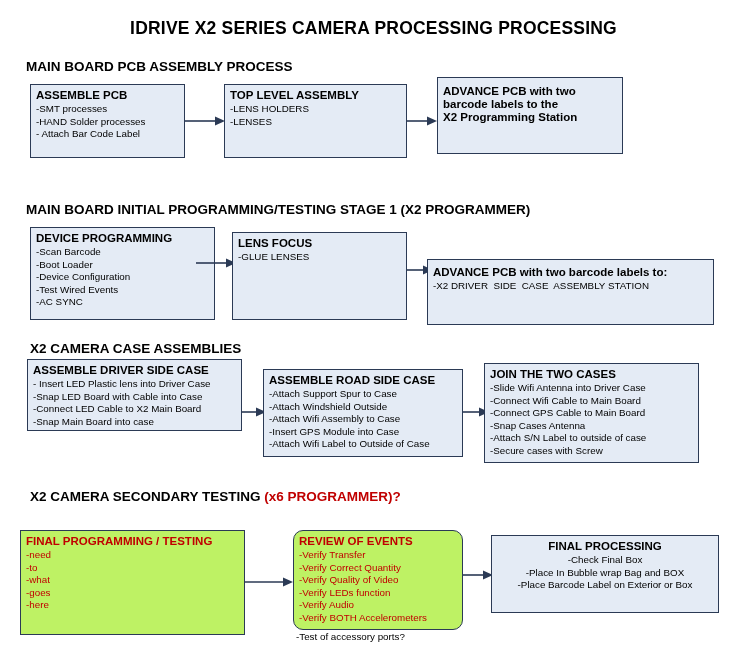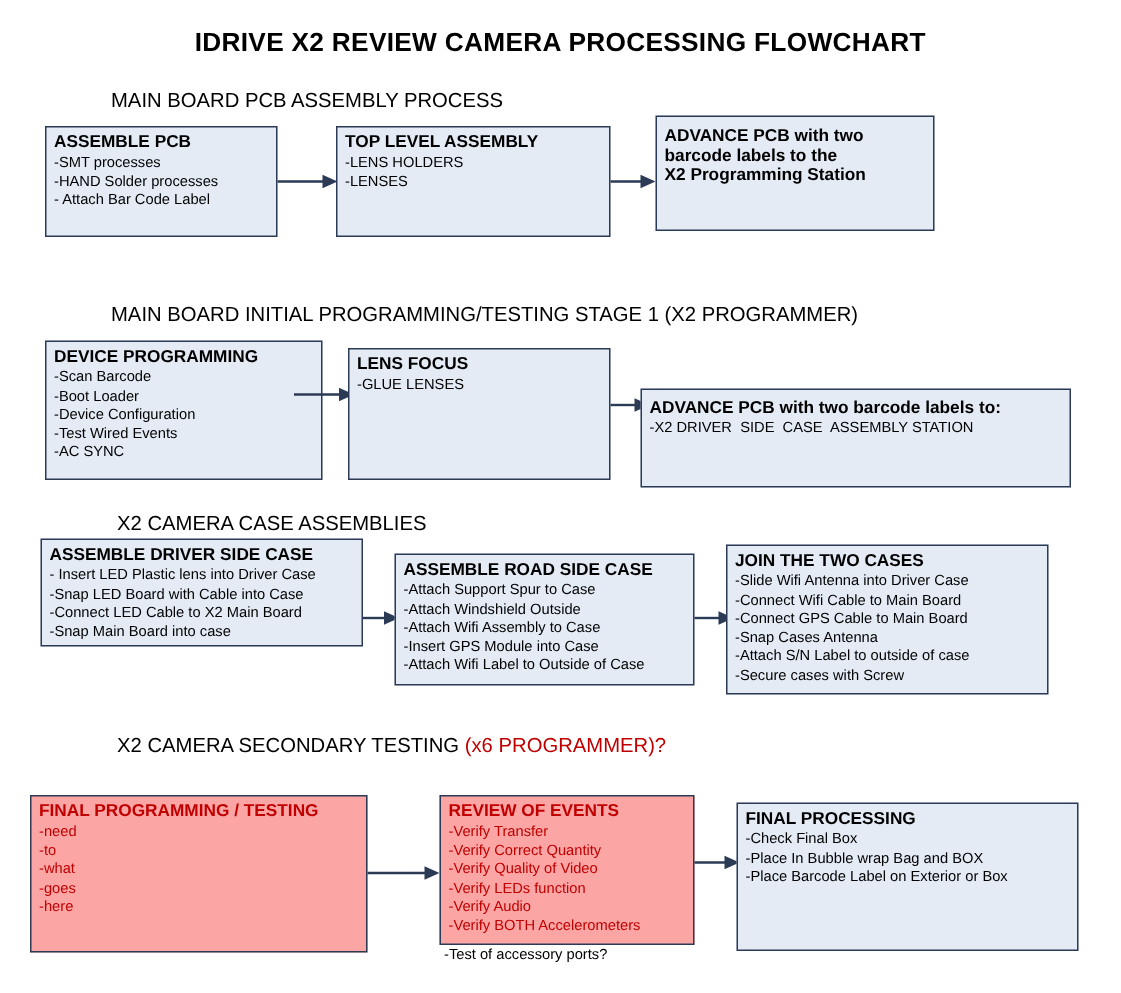--- a/index.html
+++ b/index.html
@@ -27,37 +27,36 @@
     top: 18px;
     width: 747px;
     text-align: center;
     font-size: 17.5px;
     font-weight: bold;
     letter-spacing: 0.2px;
   }
   .section-head {
     position: absolute;
     font-size: 13.5px;
-    font-weight: normal;
+    font-weight: bold;
     white-space: nowrap;
-    margin-left: 48px;
   }
   .section-head .accent {
     color: #c00000;
   }
   .box {
     position: absolute;
     box-sizing: border-box;
     border: 1px solid #2b3a55;
     background: #e4ebf5;
     padding: 4px 5px 19px 5px;
     overflow: hidden;
   }
   .box.plain {
-    background: #fca5a5;
+    background: #bef264;
   }
   .box-title {
     font-size: 11.5px;
     font-weight: bold;
     line-height: 1.15;
     margin-bottom: 1px;
     white-space: pre-line;
   }
   .box-title.red {
     color: #c00000;
@@ -81,21 +80,21 @@
     position: absolute;
     font-size: 9.8px;
     white-space: pre;
   }
 </style>
 </head>
 <body>
 
 <div class="canvas">
 
-  <div class="title">IDRIVE X2  REVIEW CAMERA PROCESSING FLOWCHART</div>
+  <div class="title">IDRIVE X2  SERIES CAMERA PROCESSING PROCESSING</div>
 
   <div class="section-head" style="left:26px; top:59px;"><span>MAIN BOARD PCB ASSEMBLY PROCESS</span></div>
 
   <div class="box" style="left:30px; top:84px; width:155px; height:74px;">
     <div class="box-title">ASSEMBLE PCB</div>
     <div class="box-line">-SMT processes</div>
     <div class="box-line">-HAND Solder processes</div>
     <div class="box-line">- Attach Bar Code Label</div>
   </div>
 
@@ -214,39 +213,39 @@
     <div class="box-line red">-here</div>
   </div>
 
   <div class="arrow" style="left:245px; top:575px;">
     <svg width="48" height="14" viewBox="0 0 48 14">
       <line x1="0" y1="7" x2="40" y2="7" stroke="#2b3a55" stroke-width="1.6"></line>
       <polygon points="48,7 38,2.5 38,11.5" fill="#2b3a55"></polygon>
     </svg>
   </div>
 
-  <div class="box plain" style="left:293px; top:530px; width:170px; height:100px;">
+  <div class="box plain" style="left:293px; top:530px; width:170px; height:100px;border-radius:10px;">
     <div class="box-title red">REVIEW OF EVENTS</div>
     <div class="box-line red">-Verify Transfer</div>
     <div class="box-line red">-Verify Correct Quantity</div>
     <div class="box-line red">-Verify Quality of Video</div>
     <div class="box-line red">-Verify LEDs function</div>
     <div class="box-line red">-Verify Audio</div>
     <div class="box-line red">-Verify BOTH Accelerometers</div>
   </div>
 
   <div class="overflow-note" style="left:296px; top:631px;">-Test of accessory ports?</div>
 
   <div class="arrow" style="left:463px; top:568px;">
     <svg width="30" height="14" viewBox="0 0 30 14">
       <line x1="0" y1="7" x2="22" y2="7" stroke="#2b3a55" stroke-width="1.6"></line>
       <polygon points="30,7 20,2.5 20,11.5" fill="#2b3a55"></polygon>
     </svg>
   </div>
 
-  <div class="box" style="left:491px; top:535px; width:228px; height:99px;">
+  <div class="box" style="left:491px; top:535px; width:228px; height:78px;text-align:center;">
     <div class="box-title">FINAL PROCESSING</div>
     <div class="box-line">-Check Final Box</div>
     <div class="box-line">-Place In Bubble wrap Bag and BOX</div>
     <div class="box-line">-Place Barcode Label on Exterior or Box</div>
   </div>
 
 </div>
 
 </body></html>

